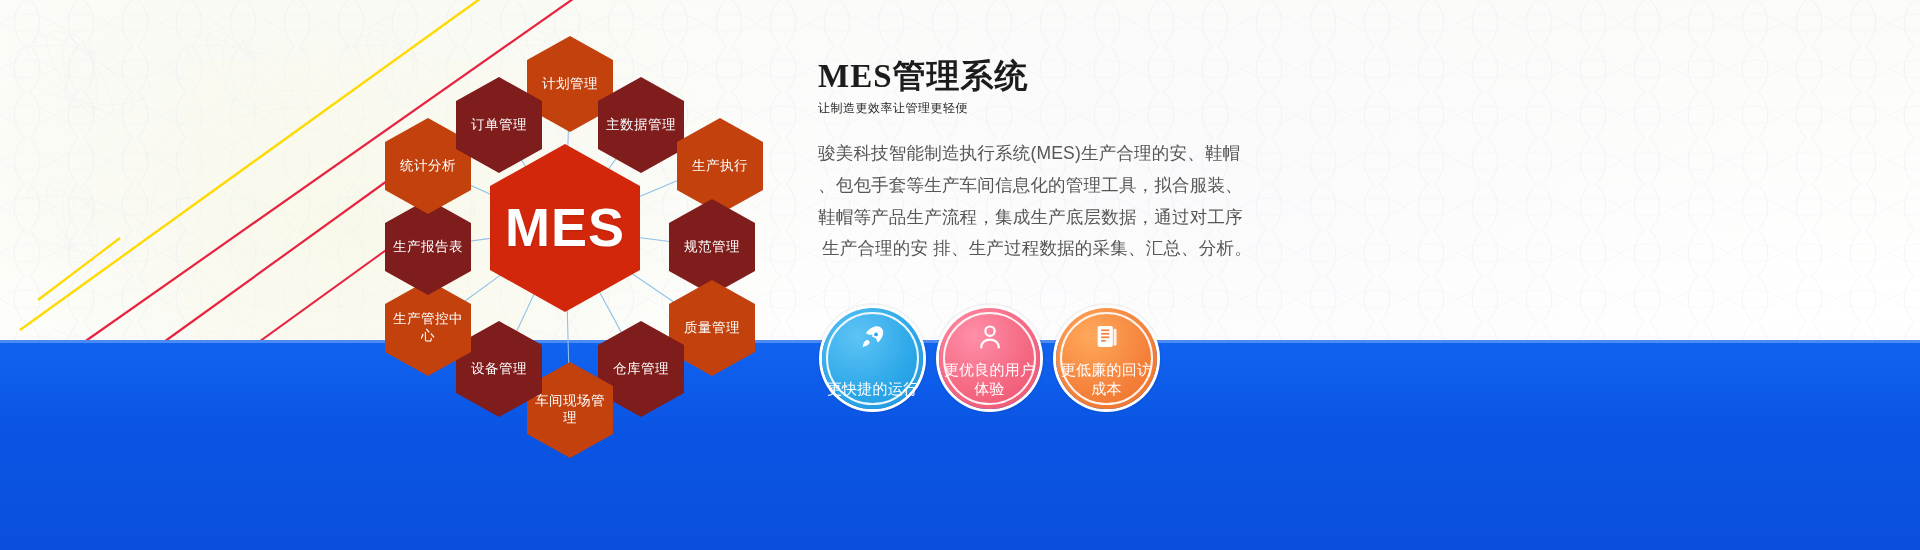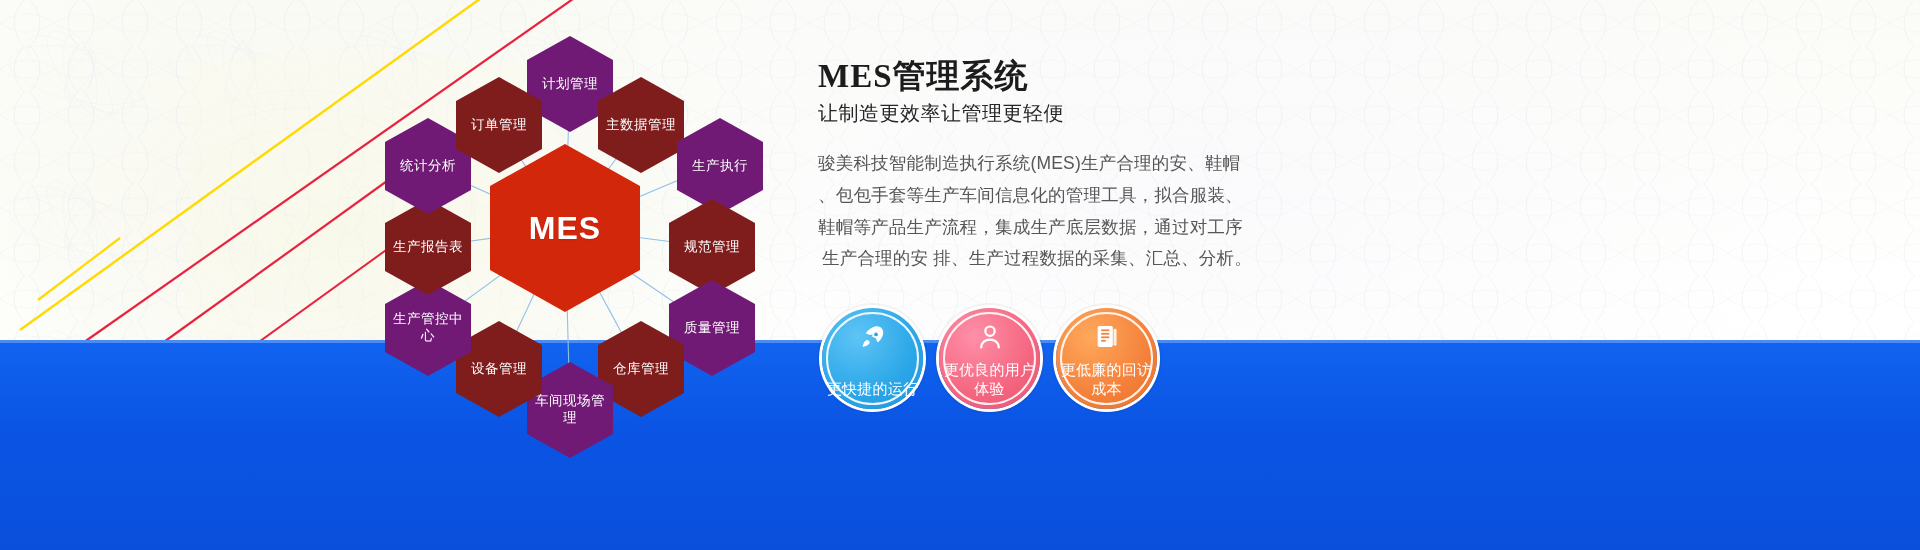--- a/index.html
+++ b/index.html
@@ -55,26 +55,26 @@
     align-items: center;
     justify-content: center;
     text-align: center;
     color: #ffffff;
     font-size: 13.5px;
     line-height: 1.25;
     letter-spacing: .5px;
     box-sizing: border-box;
     padding: 4px 6px;
   }
-  .hex.green { background: #701a75; justify-content: center; }
+  .hex.green { background: #c2410c; justify-content: center; }
   .hex.blue  { background: #7f1d1d; }
   .hex.core {
     width: 150px; height: 168px;
     background: #d3270c;
-    font-size: 32px;
+    font-size: 54px;
     font-weight: bold;
     letter-spacing: 1px;
     color: #fff;
     text-shadow: 0 1px 2px rgba(0,0,0,.12);
   }
   
   #copy {
     position: absolute;
     left: 818px; top: 58px;
     width: 470px;
@@ -82,21 +82,21 @@
   .headline {
     font-family: "Liberation Serif", "DejaVu Serif", serif;
     font-size: 33px;
     font-weight: bold;
     color: #1c1c1c;
     letter-spacing: 1px;
     margin: 0 0 6px 0;
     line-height: 1.12;
   }
   .subhead {
-    font-size: 20px;
+    font-size: 12px;
     color: #262626;
     letter-spacing: .5px;
     margin: 0 0 22px 0;
     line-height: 1.25;
   }
   .para {
     font-size: 17.5px;
     color: #565656;
     line-height: 1.82;
     letter-spacing: .2px;

